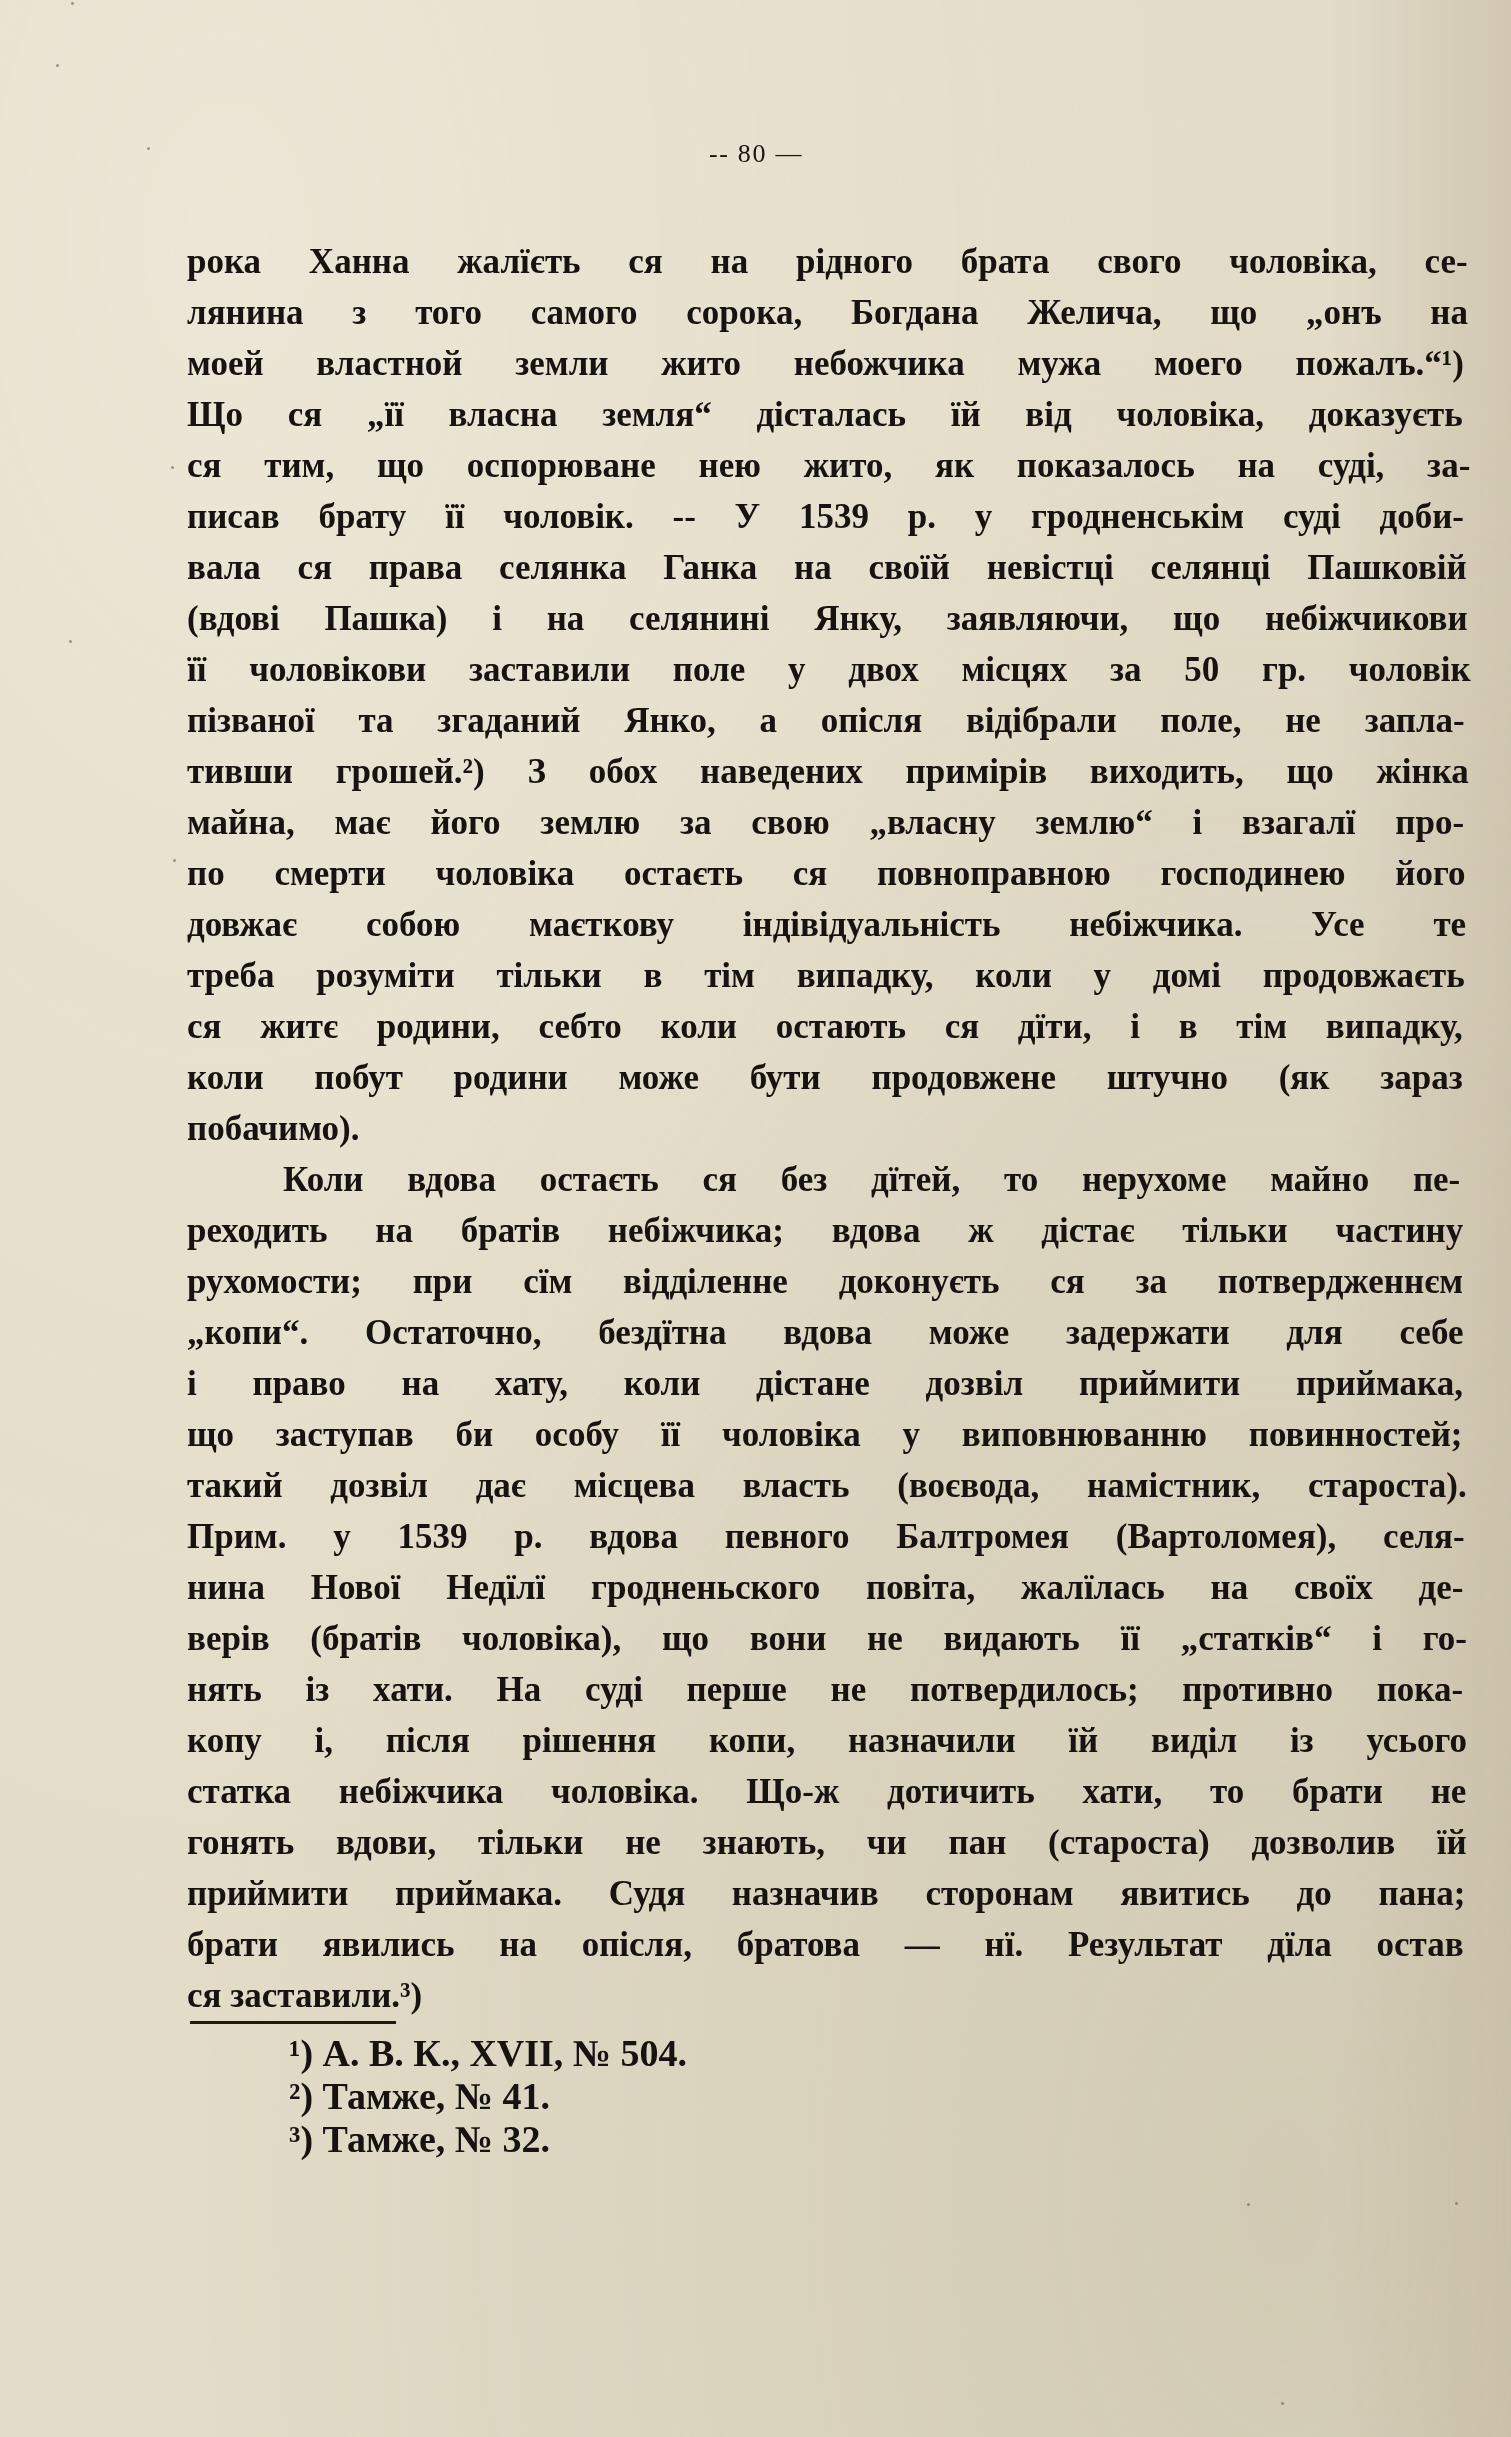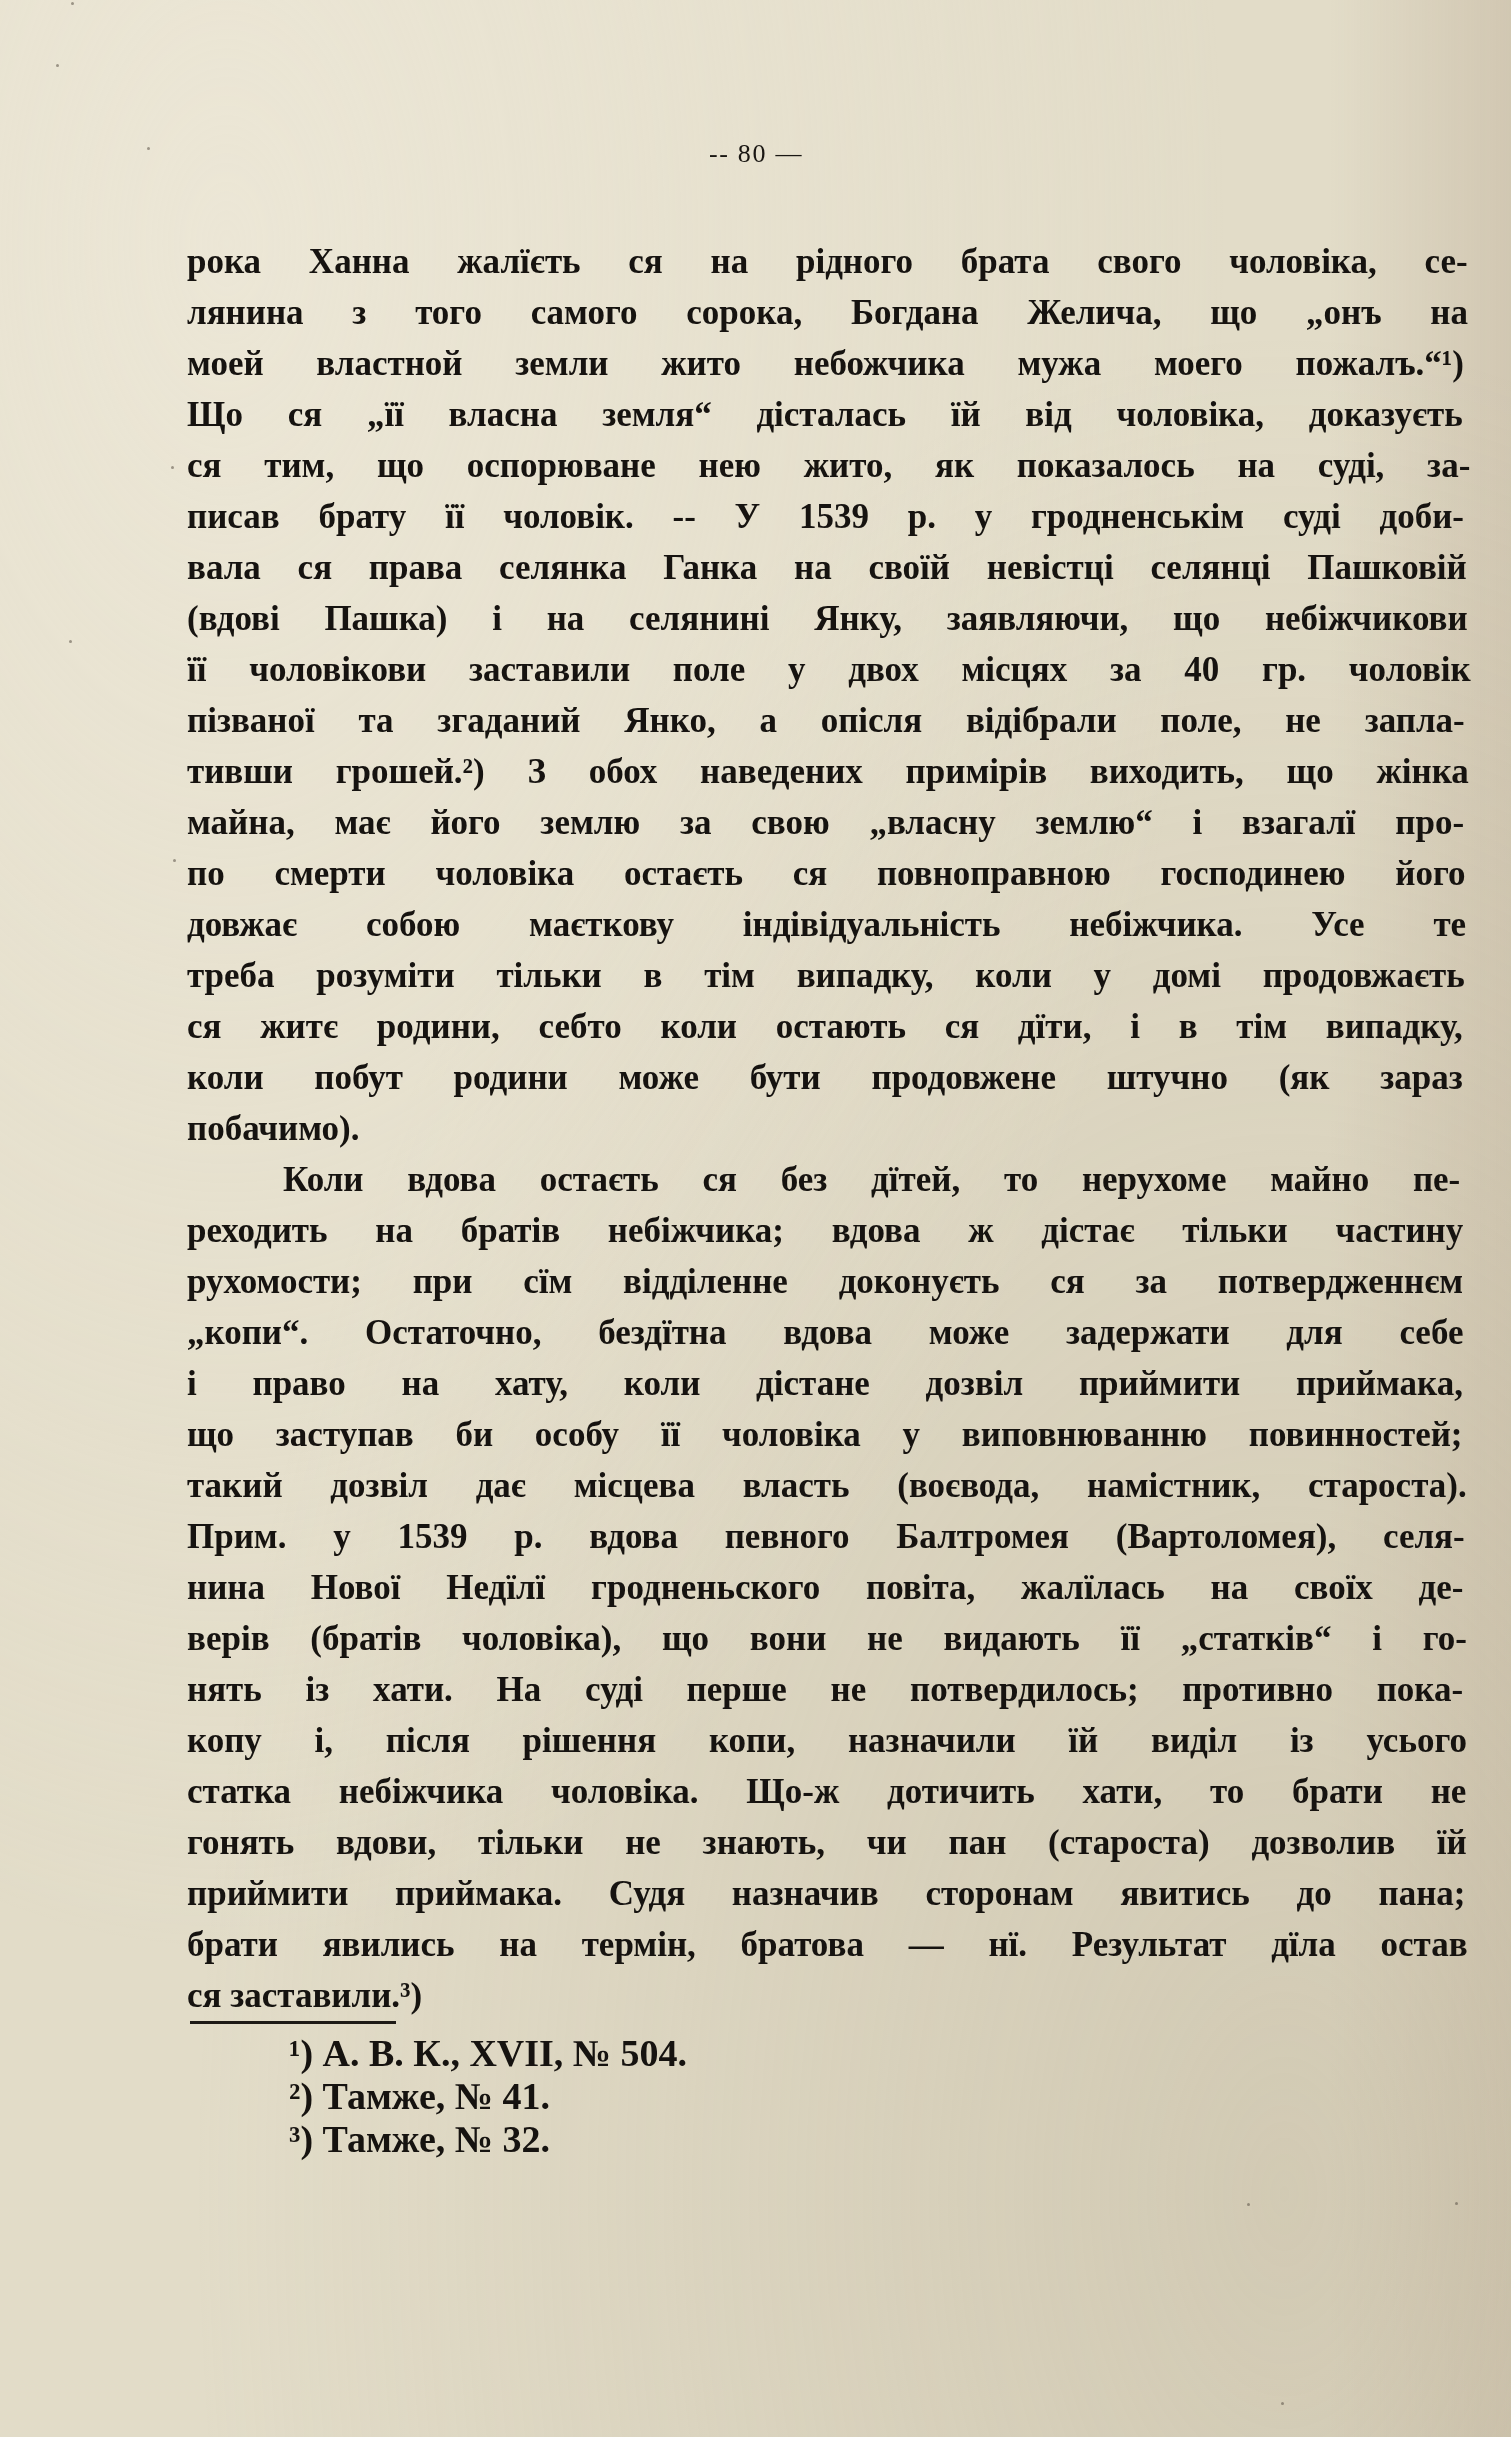--- a/index.html
+++ b/index.html
@@ -77,21 +77,21 @@
 
   <div class="body-text" id="body-text">
       <div class="line" style="display: block; word-spacing: 39px; text-align-last: left;">рока Ханна жалїєть ся на рідного брата свого чоловіка, се-</div>
       <div class="line" style="display: block; word-spacing: 40px; text-align-last: left;">лянина з того самого сорока, Богдана Желича, що „онъ на</div>
       <div class="line" style="display: block; word-spacing: 44px; text-align-last: left;">моей властной земли жито небожчика мужа моего пожалъ.“¹)</div>
       <div class="line" style="display: block; word-spacing: 36px; text-align-last: left;">Що ся „її власна земля“ дісталась їй від чоловіка, доказуєть</div>
       <div class="line" style="display: block; word-spacing: 34px; text-align-last: left;">ся тим, що оспорюване нею жито, як показалось на суді, за-</div>
       <div class="line" style="display: block; word-spacing: 30px; text-align-last: left;">писав брату її чоловік. -- У 1539 р. у гродненськім суді доби-</div>
       <div class="line" style="display: block; word-spacing: 28px; text-align-last: left;">вала ся права селянка Ганка на своїй невістці селянці Пашковій</div>
       <div class="line" style="display: block; word-spacing: 36px; text-align-last: left;">(вдові Пашка) і на селянині Янку, заявляючи, що небіжчикови</div>
-      <div class="line" style="display: block; word-spacing: 34px; text-align-last: left;">її чоловікови заставили поле у двох місцях за 40 гр. чоловік</div>
+      <div class="line" style="display: block; word-spacing: 34px; text-align-last: left;">її чоловікови заставили поле у двох місцях за 50 гр. чоловік</div>
       <div class="line" style="display: block; word-spacing: 35px; text-align-last: left;">пізваної та згаданий Янко, а опісля відібрали поле, не запла-</div>
       <div class="line" style="display: block; word-spacing: 34px; text-align-last: left;">тивши грошей.²) З обох наведених примірів виходить, що жінка</div>
       <div class="line" style="display: block; word-spacing: 31px; text-align-last: left;">майна, має його землю за свою „власну землю“ і взагалї про-</div>
       <div class="line" style="display: block; word-spacing: 41px; text-align-last: left;">по смерти чоловіка остаєть ся повноправною господинею його</div>
       <div class="line" style="display: block; word-spacing: 60px; text-align-last: left;">довжає собою маєткову індівідуальність небіжчика. Усе те</div>
       <div class="line" style="display: block; word-spacing: 33px; text-align-last: left;">треба розуміти тільки в тім випадку, коли у домі продовжаєть</div>
       <div class="line" style="display: block; word-spacing: 30px; text-align-last: left;">ся житє родини, себто коли остають ся дїти, і в тім випадку,</div>
       <div class="line" style="display: block; word-spacing: 42px; text-align-last: left;">коли побут родини може бути продовжене штучно (як зараз</div>
       <div class="line last" style="display: block;">побачимо).</div>
       <div class="line indent" style="display: block; word-spacing: 35px; text-align-last: left;">Коли вдова остаєть ся без дїтей, то нерухоме майно пе-</div>
@@ -102,21 +102,21 @@
       <div class="line" style="display: block; word-spacing: 33px; text-align-last: left;">що заступав би особу її чоловіка у виповнюванню повинностей;</div>
       <div class="line" style="display: block; word-spacing: 39px; text-align-last: left;">такий дозвіл дає місцева власть (воєвода, намістник, староста).</div>
       <div class="line" style="display: block; word-spacing: 38px; text-align-last: left;">Прим. у 1539 р. вдова певного Балтромея (Вартоломея), селя-</div>
       <div class="line" style="display: block; word-spacing: 37px; text-align-last: left;">нина Нової Недїлї гродненьского повіта, жалїлась на своїх де-</div>
       <div class="line" style="display: block; word-spacing: 32px; text-align-last: left;">верів (братів чоловіка), що вони не видають її „статків“ і го-</div>
       <div class="line" style="display: block; word-spacing: 35px; text-align-last: left;">нять із хати. На суді перше не потвердилось; противно пока-</div>
       <div class="line" style="display: block; word-spacing: 44px; text-align-last: left;">копу і, після рішення копи, назначили їй виділ із усього</div>
       <div class="line" style="display: block; word-spacing: 39px; text-align-last: left;">статка небіжчика чоловіка. Що-ж дотичить хати, то брати не</div>
       <div class="line" style="display: block; word-spacing: 33px; text-align-last: left;">гонять вдови, тільки не знають, чи пан (староста) дозволив їй</div>
       <div class="line" style="display: block; word-spacing: 38px; text-align-last: left;">приймити приймака. Судя назначив сторонам явитись до пана;</div>
-      <div class="line" style="display: block; word-spacing: 36px; text-align-last: left;">брати явились на термін, братова — нї. Результат дїла остав</div>
+      <div class="line" style="display: block; word-spacing: 36px; text-align-last: left;">брати явились на опісля, братова — нї. Результат дїла остав</div>
       <div class="line last" style="display: block;">ся заставили.³)</div>
     </div>
 
   <div class="footnote-rule"></div>
 
   <div class="footnotes">
     <div class="footnote">
       <span>¹)</span>
       <span>А. В. К., XVII, № 504.</span>
     </div>

